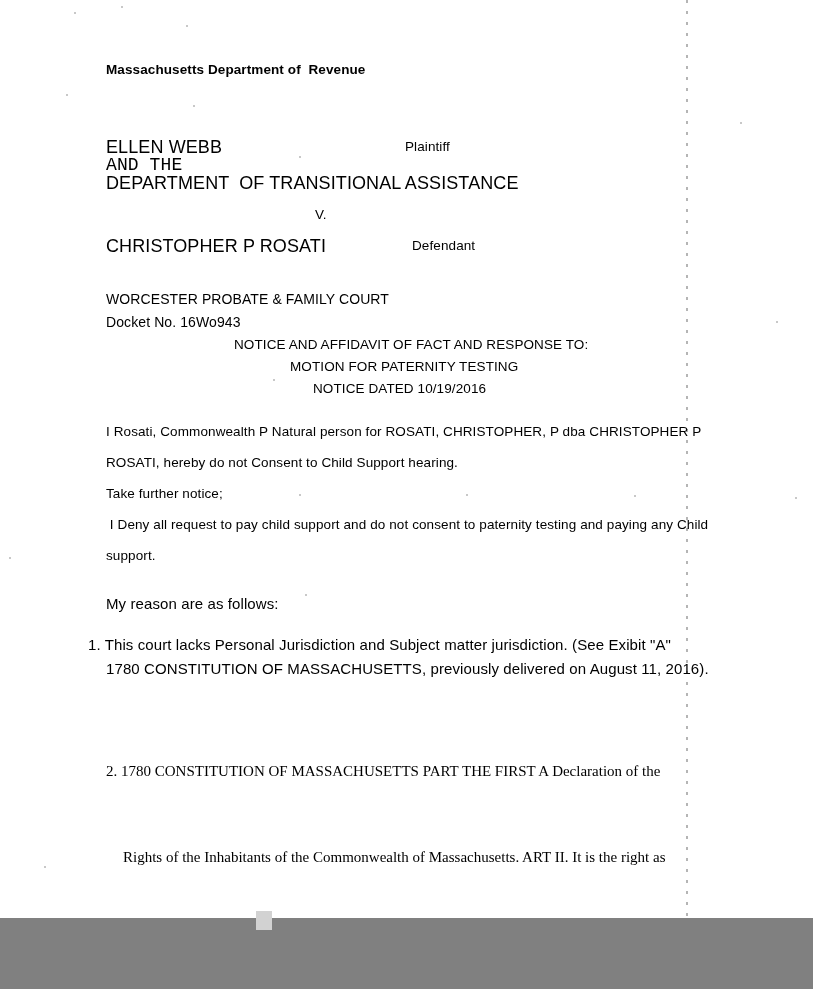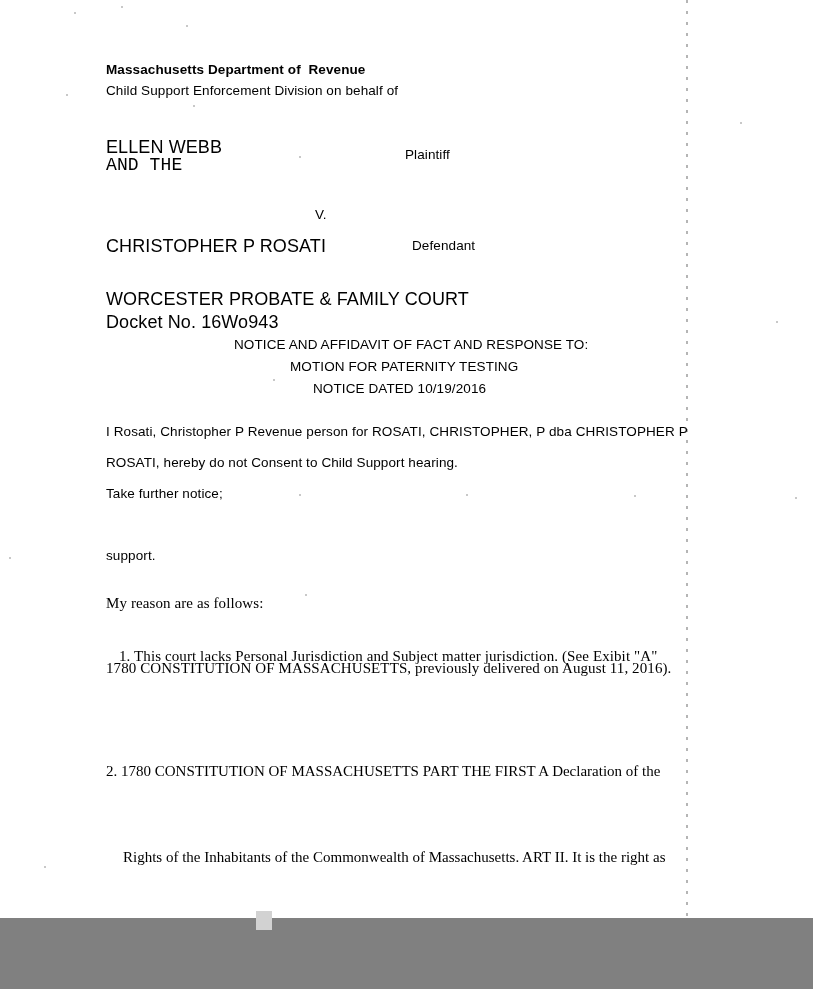--- a/index.html
+++ b/index.html
@@ -51,38 +51,38 @@
   }
 
   
   .doc-text {
     position: absolute;
     white-space: pre;
     letter-spacing: 0.1px;
   }
 
   .sans { font-family: "Liberation Sans", sans-serif; }
-  .serif { font-family: Liberation Serif, serif; }
+  .serif { font-family: Liberation Sans, sans-serif; }
 
   .agency-line {
     font-size: 13.5px;
     line-height: 21px;
   }
   .party-line {
     font-size: 18px;
     line-height: 18px;
   }
   .party-role {
     font-size: 13.5px;
   }
   .vs-line {
     font-size: 13.5px;
   }
   .court-line {
-    font-size: 18px;
+    font-size: 14px;
     line-height: 22px;
   }
   .title-line {
     font-size: 13.5px;
     line-height: 22px;
   }
   .body-sans {
     font-size: 13.5px;
   }
   .body-serif {
@@ -144,46 +144,47 @@
   <div class="speck" style="left:273px; top:379px;"></div>
   <div class="speck" style="left:299px; top:494px;"></div>
   <div class="speck" style="left:466px; top:494px;"></div>
   <div class="speck" style="left:634px; top:495px;"></div>
   <div class="speck" style="left:795px; top:497px;"></div>
   <div class="speck" style="left:9px; top:557px;"></div>
   <div class="speck" style="left:305px; top:594px;"></div>
   <div class="speck" style="left:44px; top:866px;"></div>
 
   <div class="doc-text sans agency-line" style="left:106px; top:59px;font-weight:bold;">Massachusetts Department of  Revenue</div>
-  <div class="doc-text sans agency-line" style="left:106px; top:80px;">Child Support Enforcement Division on behalf of</div>
 
   <div class="doc-text sans party-line" style="left:106px; top:138px;">ELLEN WEBB</div>
-  <div class="doc-text sans party-role" style="left:405px; top:139px;margin-top:8px;">Plaintiff</div>
+  <div class="doc-text sans party-role" style="left:405px; top:139px;">Plaintiff</div>
   <div class="doc-text sans party-line" style="left:106px; top:156px;font-family:Liberation Mono, monospace;">AND THE</div>
+  <div class="doc-text sans party-line" style="left:106px; top:174px;">DEPARTMENT  OF TRANSITIONAL ASSISTANCE</div>
 
   <div class="doc-text sans vs-line" style="left:315px; top:207px;">V.</div>
 
   <div class="doc-text sans party-line" style="left:106px; top:237px;">CHRISTOPHER P ROSATI</div>
   <div class="doc-text sans party-role" style="left:412px; top:238px;">Defendant</div>
 
   <div class="doc-text sans court-line" style="left:106px; top:288px;">WORCESTER PROBATE &amp; FAMILY COURT</div>
   <div class="doc-text sans court-line" style="left:106px; top:311px;">Docket No. 16Wo943</div>
 
   <div class="doc-text sans title-line" style="left:234px; top:334px;">NOTICE AND AFFIDAVIT OF FACT AND RESPONSE TO:</div>
   <div class="doc-text sans title-line" style="left:290px; top:356px;">MOTION FOR PATERNITY TESTING</div>
   <div class="doc-text sans title-line" style="left:313px; top:378px;">NOTICE DATED 10/19/2016</div>
 
-  <div class="doc-text sans body-sans" style="left:106px; top:424px;">I Rosati, Christopher P Revenue person for ROSATI, CHRISTOPHER, P dba CHRISTOPHER P</div>
+  <div class="doc-text sans body-sans" style="left:106px; top:424px;">I Rosati, Commonwealth P Natural person for ROSATI, CHRISTOPHER, P dba CHRISTOPHER P</div>
   <div class="doc-text sans body-sans" style="left:106px; top:455px;">ROSATI, hereby do not Consent to Child Support hearing.</div>
   <div class="doc-text sans body-sans" style="left:106px; top:486px;">Take further notice;</div>
+  <div class="doc-text sans body-sans" style="left:106px; top:517px;"> I Deny all request to pay child support and do not consent to paternity testing and paying any Child</div>
   <div class="doc-text sans body-sans" style="left:106px; top:548px;">support.</div>
 
   <div class="doc-text serif body-serif" style="left:106px; top:595px;">My reason are as follows:</div>
 
-  <div class="doc-text serif numbered-serif" style="left:119px; top:632px;margin-top:12px;">1. This court lacks Personal Jurisdiction and Subject matter jurisdiction. (See Exibit "A"</div>
+  <div class="doc-text serif numbered-serif" style="left:88px; top:632px;">1. This court lacks Personal Jurisdiction and Subject matter jurisdiction. (See Exibit "A"</div>
   <div class="doc-text serif numbered-serif" style="left:106px; top:656px;">1780 CONSTITUTION OF MASSACHUSETTS, previously delivered on August 11, 2016).</div>
 
   <div id="clause-two">
     <span class="cl-line">2. 1780 CONSTITUTION OF MASSACHUSETTS PART THE FIRST A Declaration of the</span>
     <span class="cl-line indented">Rights of the Inhabitants of the Commonwealth of Massachusetts. ART II. It is the right as</span>
     <span class="cl-line indented">well as the duty of all men in society, publicly and at stated seasons, to worship the Supreme</span>
     
     
     
     

